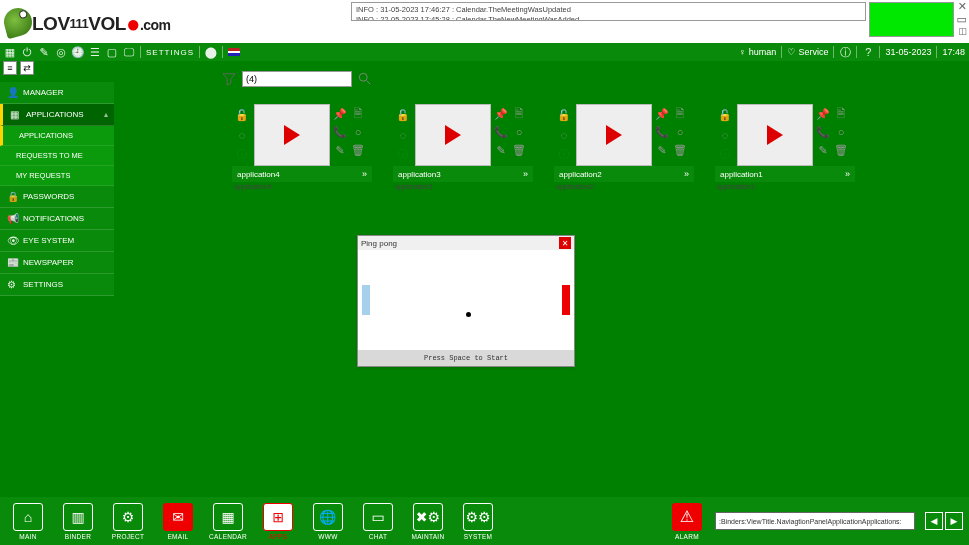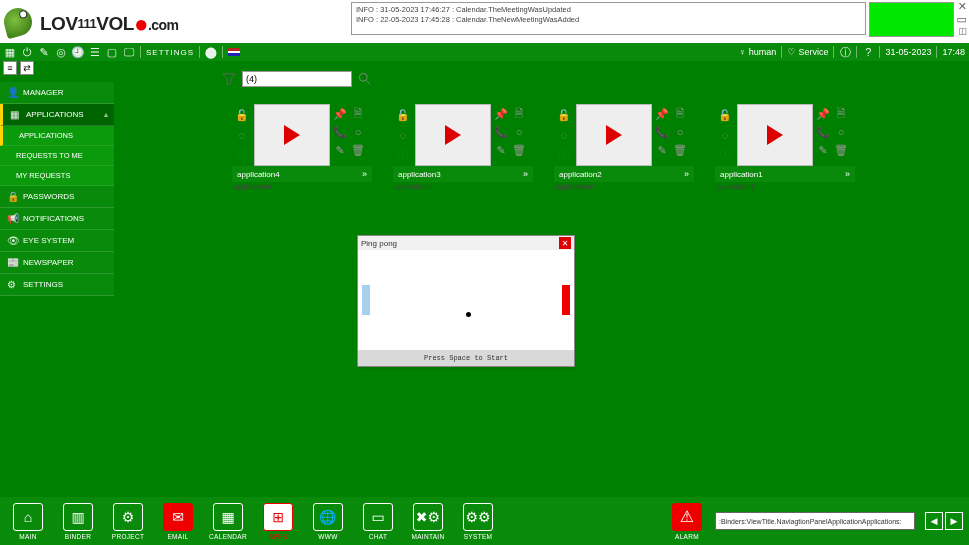--- a/index.html
+++ b/index.html
@@ -1,26 +1,26 @@
 <!DOCTYPE html>
 <html><head>
 <meta charset="utf-8">
 <style>
 * { margin:0; padding:0; box-sizing:border-box; font-family:Arial,sans-serif; }
 body { width:969px; height:545px; background:#008000; overflow:hidden; font-size:10px; position:relative; }
 
 
 .top { position:absolute; top:0; left:0; right:0; height:43px; background:#fff; display:flex; }
-.logo-area { display:flex; align-items:center; padding-left:4px; gap:8px; }
+.logo-area { display:flex; align-items:center; padding-left:4px; gap:0; }
 .cham { width:28px; height:28px; background:radial-gradient(circle at 40% 40%,#7fbf3f,#2d6e0d); border-radius:50% 50% 50% 10%; transform:rotate(-15deg); position:relative; }
 .cham::after{content:"";position:absolute;top:4px;right:3px;width:6px;height:6px;background:#fff;border-radius:50%;border:1px solid #333;}
 .logo-text { font-size:19px; font-weight:bold; color:#222; letter-spacing:-0.5px;}
 .logo-text .red{color:#e00;font-size:24px;position:relative;top:2px;}
 .logo-text .com{font-size:14px;font-weight:bold;}
-.infobox { position:absolute; left:351px; top:2px; width:515px; height:33px; border:1px solid #999; background:#fff; padding:2px 4px; font-size:7.5px; color:#444; line-height:10px; overflow:hidden;}
+.infobox { position:absolute; left:351px; top:2px; width:515px; height:19px; border:1px solid #999; background:#fff; padding:2px 4px; font-size:7.5px; color:#444; line-height:10px; overflow:hidden;}
 .greenbox { position:absolute; right:15px; top:2px; width:85px; height:35px; background:#00e800; border:1px solid #999;}
 .closex { position:absolute; right:2px; top:0; font-size:11px; color:#666; cursor:pointer;}
 .minim { position:absolute; right:2px; top:13px; font-size:11px; color:#666;}
 .winic { position:absolute; right:2px; top:26px; font-size:9px; color:#666;}
 
 
 .toolbar { position:absolute; top:43px; left:0; right:0; height:18px; background:#0a8a0a; display:flex; align-items:center; color:#fff; font-size:9px; padding:0 4px; gap:5px;}
 .toolbar .tico { color:#fff; opacity:.9; cursor:pointer; font-size:11px; display:inline-flex; align-items:center; justify-content:center; width:12px;}
 .toolbar .sep { width:1px; height:12px; background:rgba(255,255,255,.4);}
 .toolbar .settings{font-size:8px;letter-spacing:1px;}

